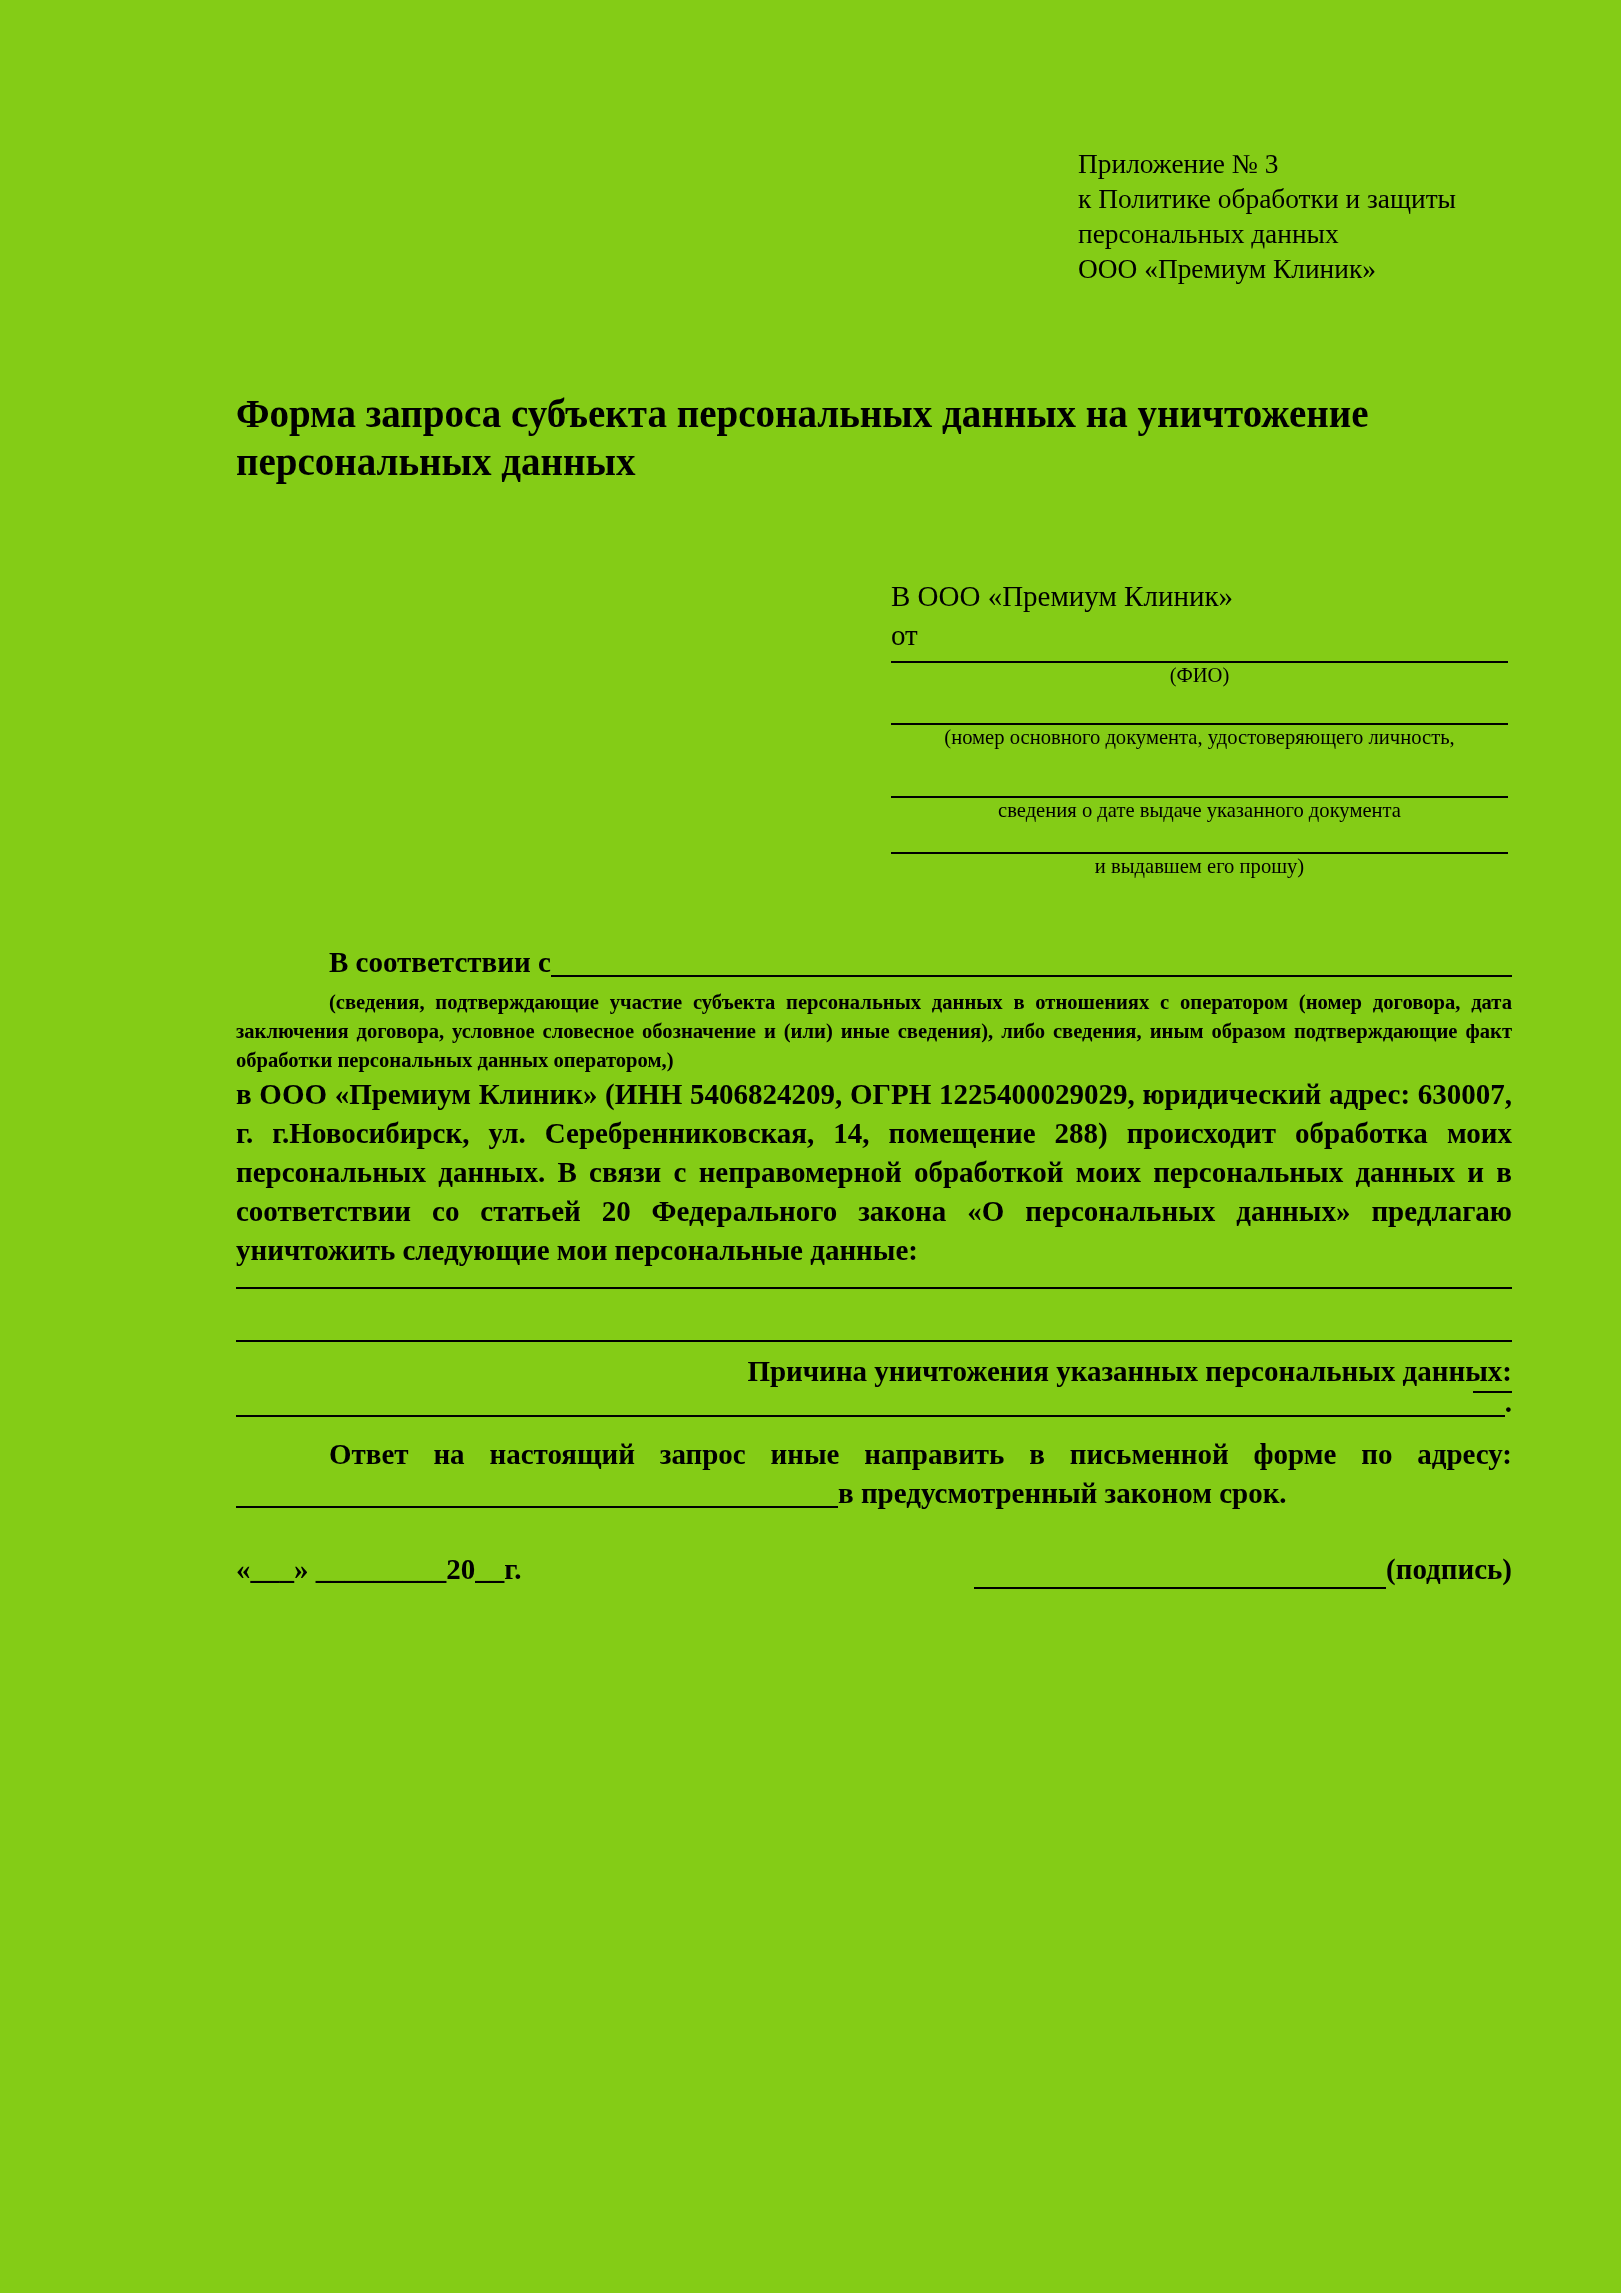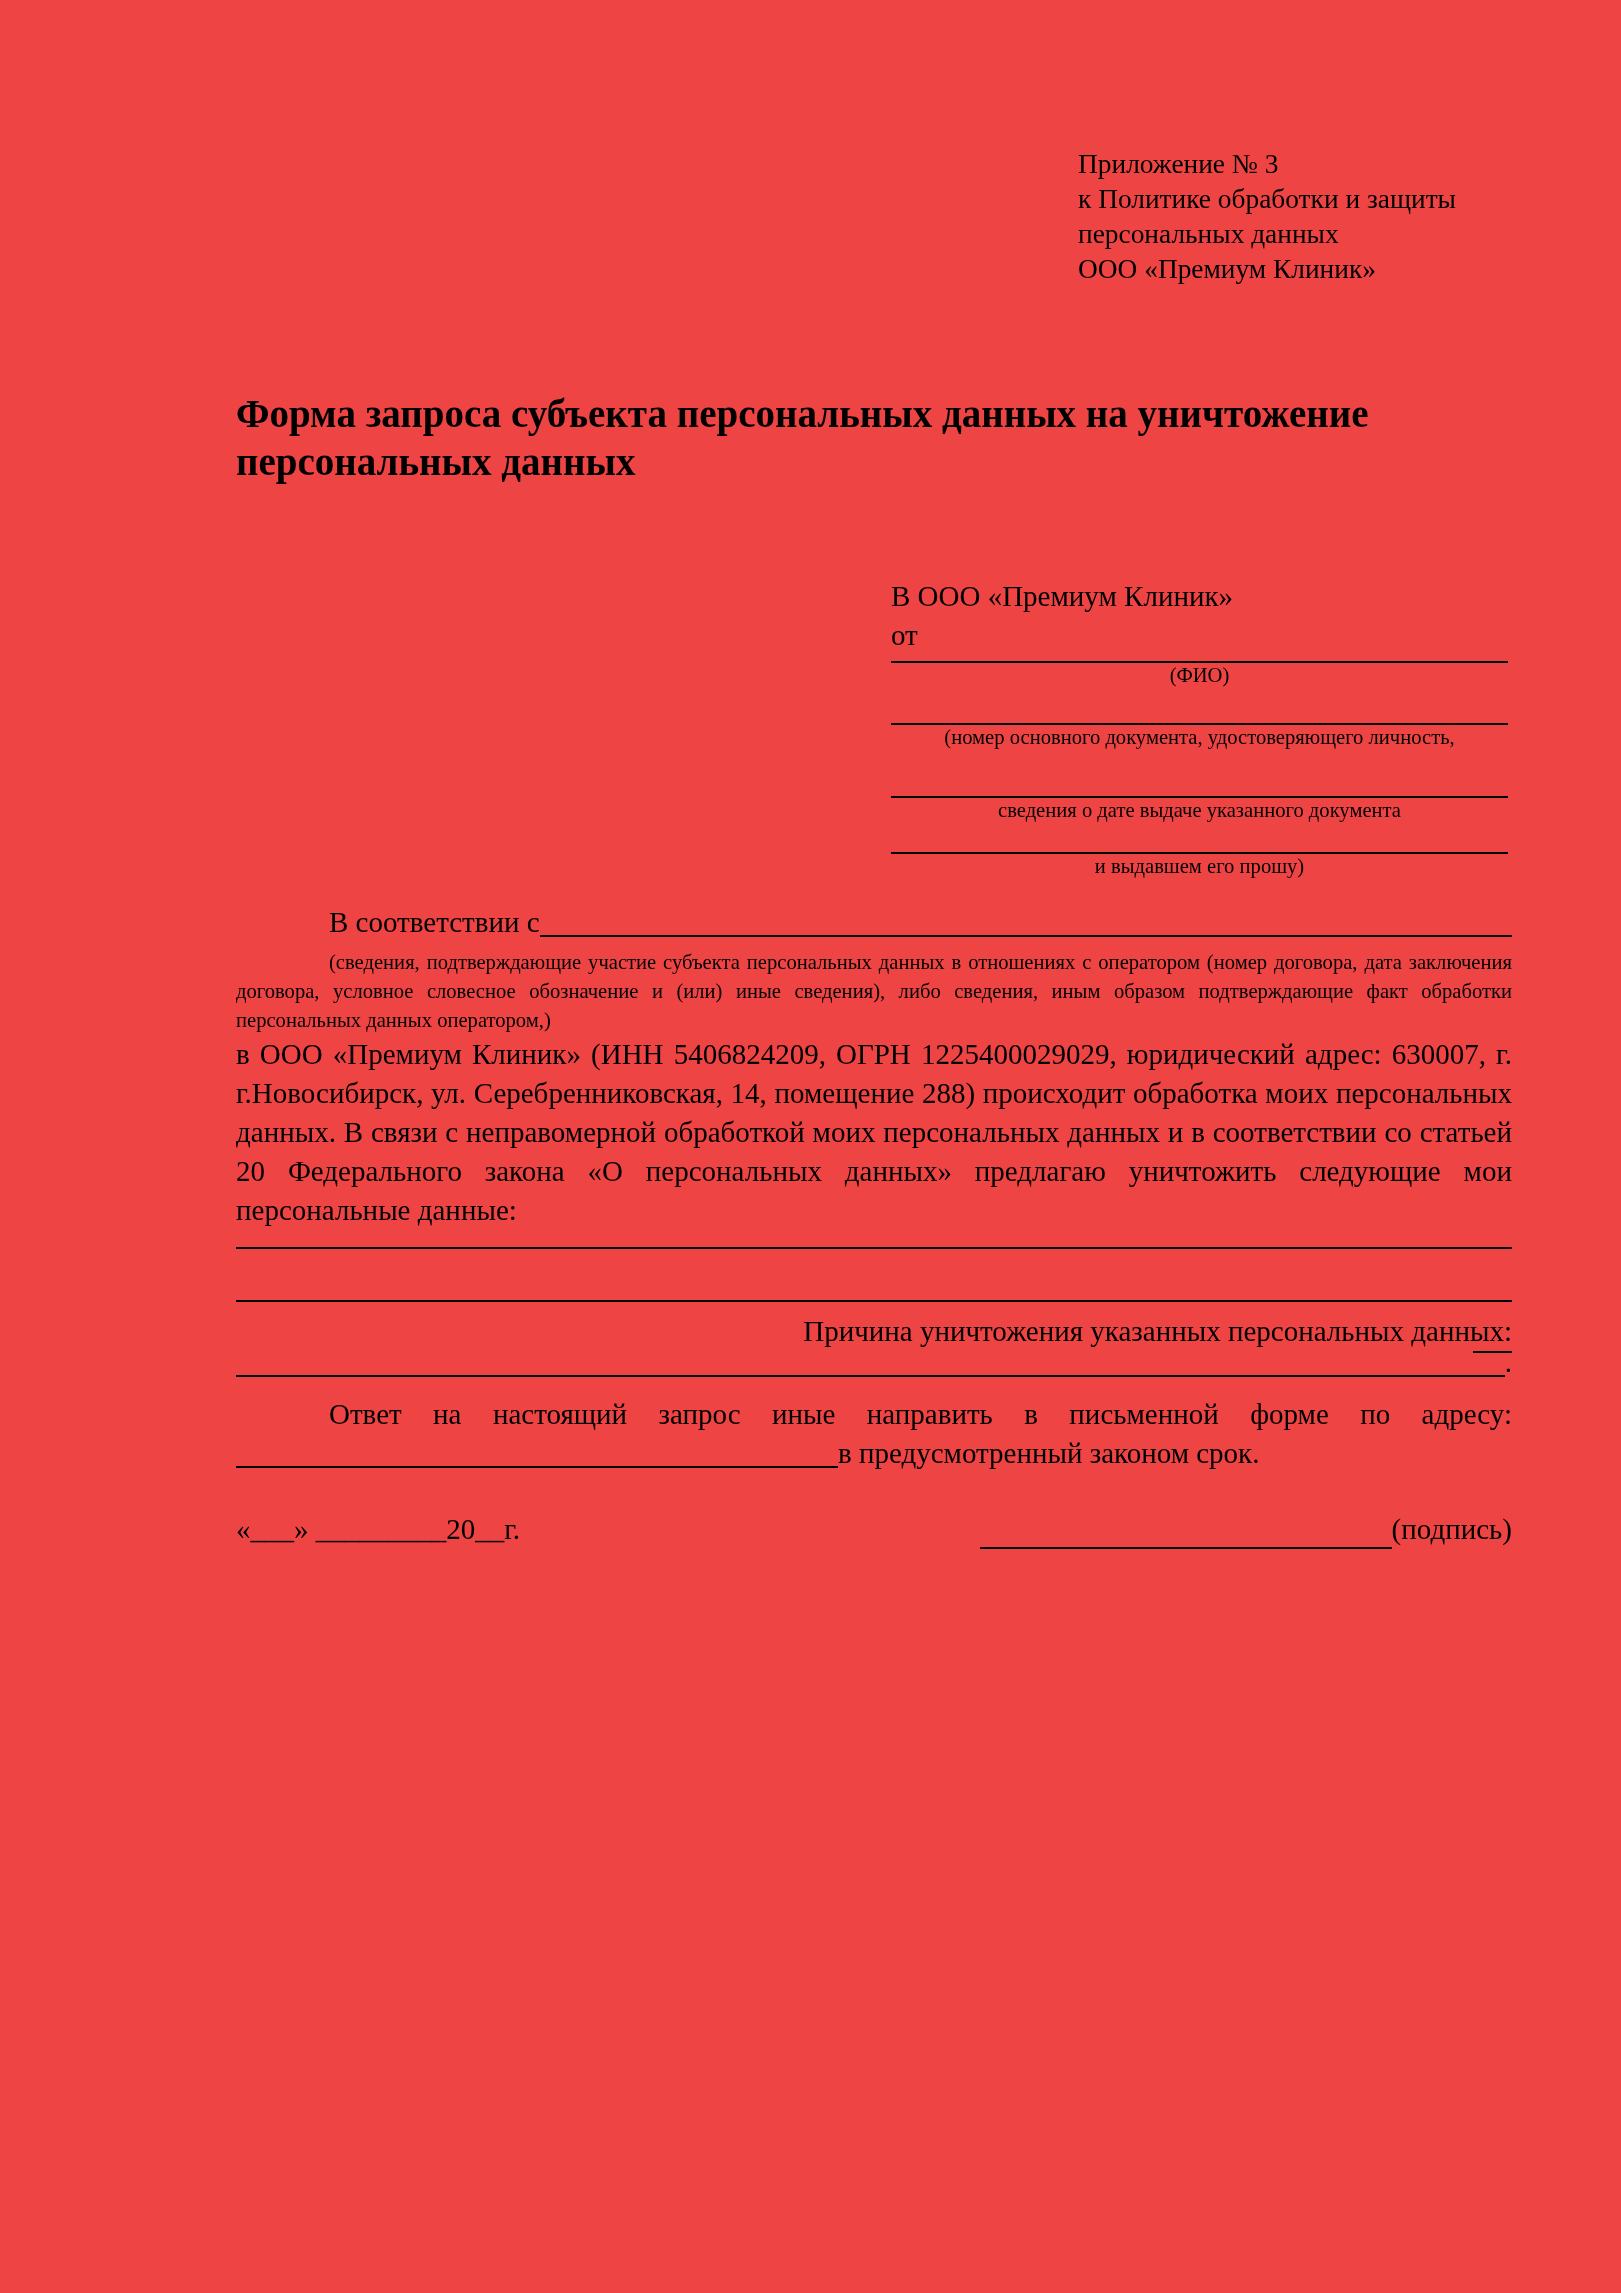--- a/index.html
+++ b/index.html
@@ -1,20 +1,20 @@
 <!DOCTYPE html>
 <html><head>
 <meta charset="utf-8">
 <style>
   html, body { margin: 0; padding: 0; background: #e8e8e8; }
   .page {
     position: relative;
     width: 1621px;
     height: 2294px;
-    background: #ef4444;
+    background: #84cc16;
     color: #000000;
     font-family: "Liberation Serif", "DejaVu Serif", serif;
     overflow: hidden;
   }
 
   
   .appendix {
     position: absolute;
     left: 1078px;
     top: 147px;
@@ -52,24 +52,25 @@
   }
   .m1 { margin-top: 5.9px; }
   .m2 { margin-top: 35px; }
   .m3 { margin-top: 45px; }
   .m4 { margin-top: 29px; }
 
   
   .bodycol {
     position: absolute;
     left: 236px;
-    top: 903px;
+    top: 943px;
     width: 1276px;
     font-size: 29px;
     line-height: 39px;
+    font-weight: bold;
   }
   .frow { display: flex; align-items: flex-end; width: 100%; }
   .frow .lbl { white-space: nowrap; }
   .indent95 { margin-left: 93px; }
   .fill {
     flex: 1 1 auto;
     border-bottom: 2.9px solid #000;
     margin-bottom: 4.9px;
     min-width: 39px;
   }

